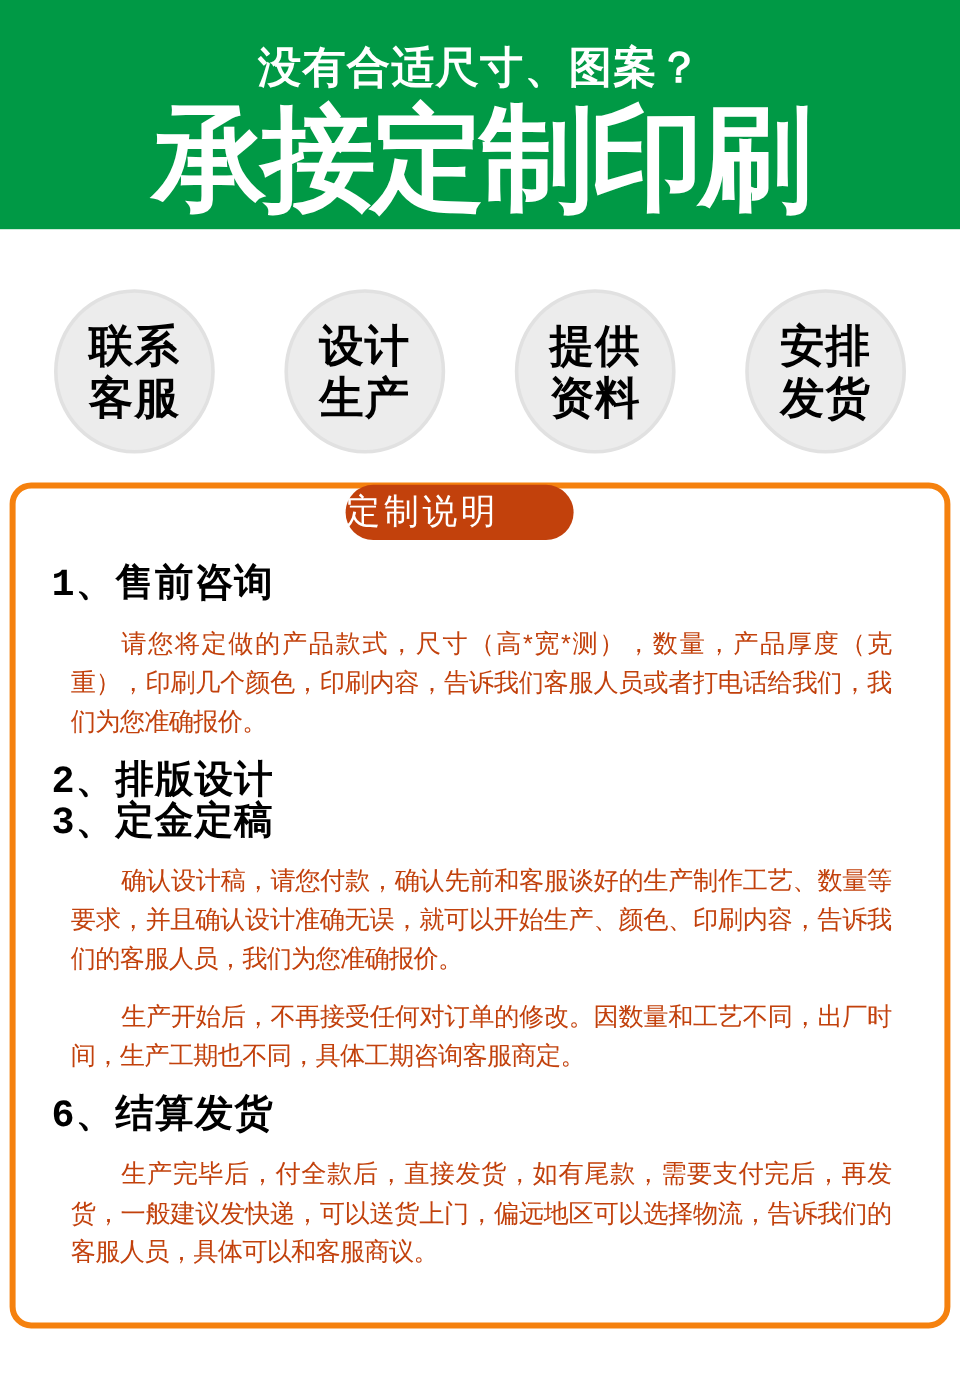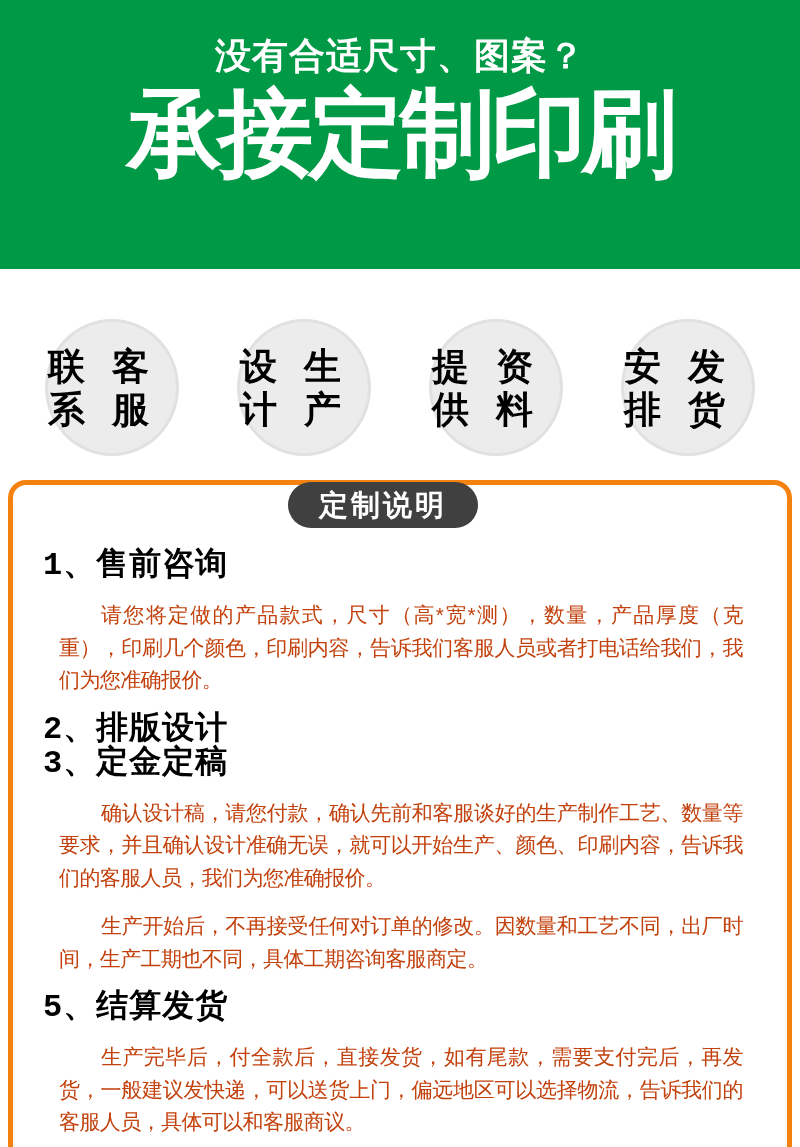--- a/index.html
+++ b/index.html
@@ -6,21 +6,21 @@
   body {
     width: 800px;
     height: 1147px;
     background: #ffffff;
     font-family: "Liberation Sans", sans-serif;
     overflow: hidden;
   }
 
   
   .banner {
-    height: 269px;
+    height: 191px;
     box-sizing: border-box;
     background: #009945;
     color: #ffffff;
     text-align: center;
     padding-top: 36px;
   }
   .banner-subtitle {
     font-size: 36px;
     font-weight: bold;
     line-height: 40px;
@@ -42,21 +42,21 @@
     gap: 58px;
   }
   .step {
     width: 134px;
     height: 137px;
     box-sizing: border-box;
     background: #ececec;
     border: 3px solid #e1e1e1;
     border-radius: 50%;
     display: flex;
-    flex-direction: row;
+    flex-direction: column;
     align-items: center;
     justify-content: center;
     color: #000000;
     font-size: 37px;
     font-weight: 900;
     line-height: 43px;
     letter-spacing: 1px;
   }
 
   
@@ -68,27 +68,27 @@
     border: 5px solid #F5810E;
     border-radius: 18px;
     padding: 64px 28px 0 30px;
   }
   .badge {
     position: absolute;
     top: -3px;
     left: 275px;
     width: 190px;
     height: 46px;
-    background: #404040;
+    background: #c2410c;
     border-radius: 23px;
     color: #ffffff;
     font-size: 29px;
-    font-weight: bold;
+    font-weight: normal;
     line-height: 46px;
-    text-align: center;
+    text-align: left;
     letter-spacing: 3px;
   }
   .custom-box section { margin: 0; }
   .custom-box h3 {
     margin: 0;
     font-family: Liberation Mono, monospace;
     font-size: 32px;
     line-height: 34px;
     font-weight: bold;
     color: #000000;
@@ -146,16 +146,16 @@
   <section>
     <h3>3、定金定稿</h3>
     <p>确认设计稿，请您付款，确认先前和客服谈好的生产制作工艺、数量等要求，并且确认设计准确无误，就可以开始生产、颜色、印刷内容，告诉我们的客服人员，我们为您准确报价。</p>
   </section>
 
   <section>
     <p>生产开始后，不再接受任何对订单的修改。因数量和工艺不同，出厂时间，生产工期也不同，具体工期咨询客服商定。</p>
   </section>
 
   <section>
-    <h3>5、结算发货</h3>
+    <h3>6、结算发货</h3>
     <p>生产完毕后，付全款后，直接发货，如有尾款，需要支付完后，再发货，一般建议发快递，可以送货上门，偏远地区可以选择物流，告诉我们的客服人员，具体可以和客服商议。</p>
   </section>
 </div>
 
 </body></html>

